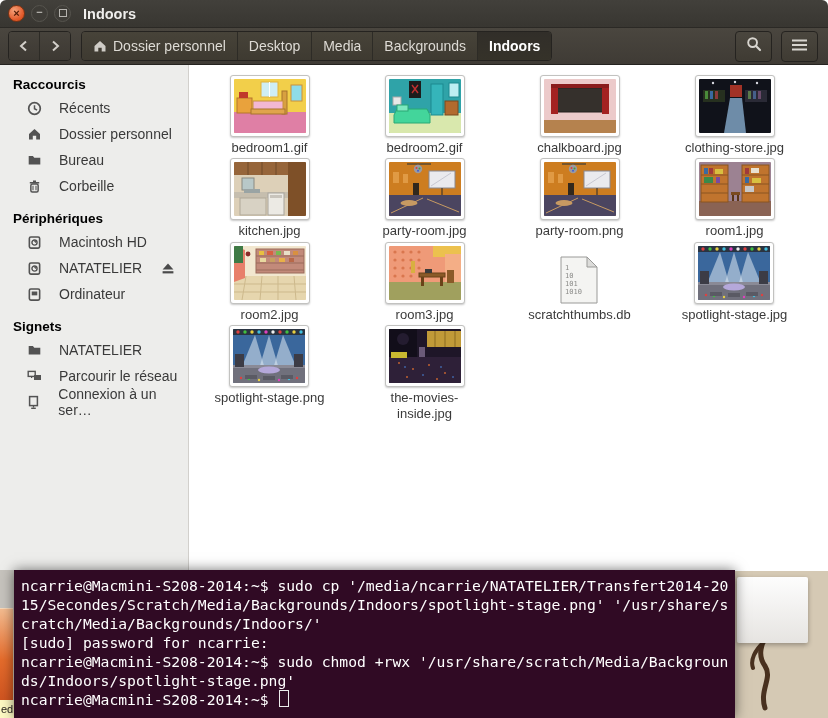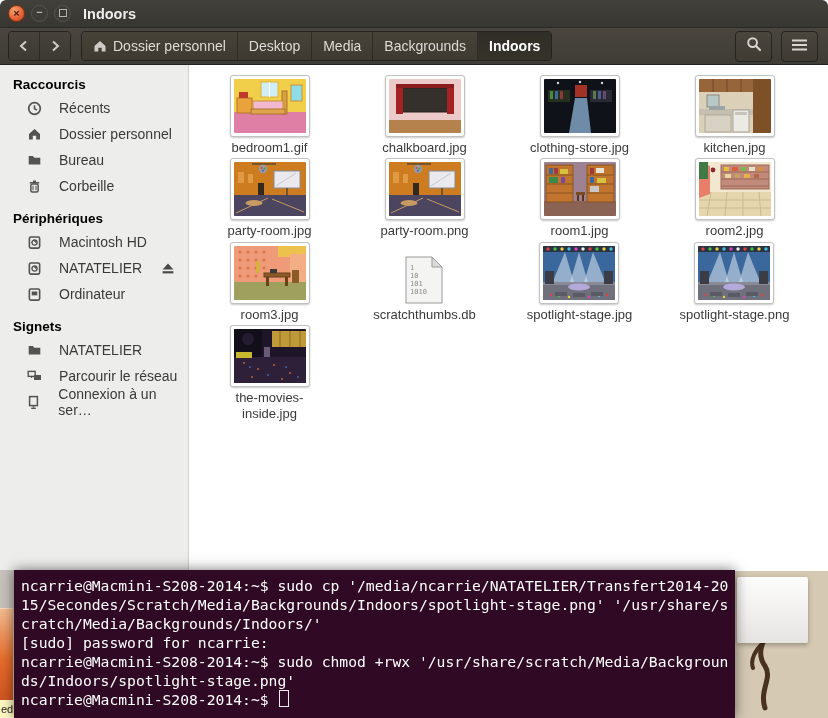--- a/index.html
+++ b/index.html
@@ -273,20 +273,41 @@
                 </div>
               </div>
             </div>
             <div class="file-label">bedroom1.gif</div>
           </div>
           <div class="file-item">
             <div class="thumb-wrap">
               <div class="thumb-frame">
                 <div class="thumb">
                   <svg viewBox="0 0 72 54">
+                    <rect width="72" height="54" fill="#2fa3a8"></rect>
+                    <rect y="34" width="72" height="20" fill="#d9e8ad"></rect>
+                    <rect x="20" y="2" width="12" height="17" fill="#1c1c1c"></rect>
+                    <path d="M23,6 l6,8 M29,6 l-6,8" stroke="#c03030" stroke-width="1.4"></path>
+                    <rect x="42" y="5" width="12" height="31" fill="#35b5ba" stroke="#1d8a8f"></rect>
+                    <rect x="60" y="4" width="10" height="14" fill="#bdeef2" stroke="#1d8a8f"></rect>
+                    <rect x="56" y="22" width="13" height="14" fill="#b26a2e" stroke="#7a481e"></rect>
+                    <rect x="4" y="18" width="8" height="8" fill="#e8e8e8" stroke="#aaa"></rect>
+                    <path d="M8,30 h30 l3,6 v8 h-36 v-8 z" fill="#43d59b" stroke="#2aa874"></path>
+                    <rect x="8" y="26" width="11" height="6" fill="#7ee8c0" stroke="#2aa874"></rect>
+                  </svg>
+                </div>
+              </div>
+            </div>
+            <div class="file-label">bedroom2.gif</div>
+          </div>
+          <div class="file-item">
+            <div class="thumb-wrap">
+              <div class="thumb-frame">
+                <div class="thumb">
+                  <svg viewBox="0 0 72 54">
                     <rect width="72" height="54" fill="#eccaca"></rect>
                     <rect y="41" width="72" height="13" fill="#b5824e"></rect>
                     <rect x="13" y="9" width="46" height="24" fill="#35302c" stroke="#241f1c"></rect>
                     <rect x="7" y="5" width="7" height="30" fill="#a32222"></rect>
                     <rect x="58" y="5" width="7" height="30" fill="#a32222"></rect>
                     <rect x="7" y="5" width="58" height="4" fill="#8a1d1d"></rect>
                   </svg>
                 </div>
               </div>
             </div>

